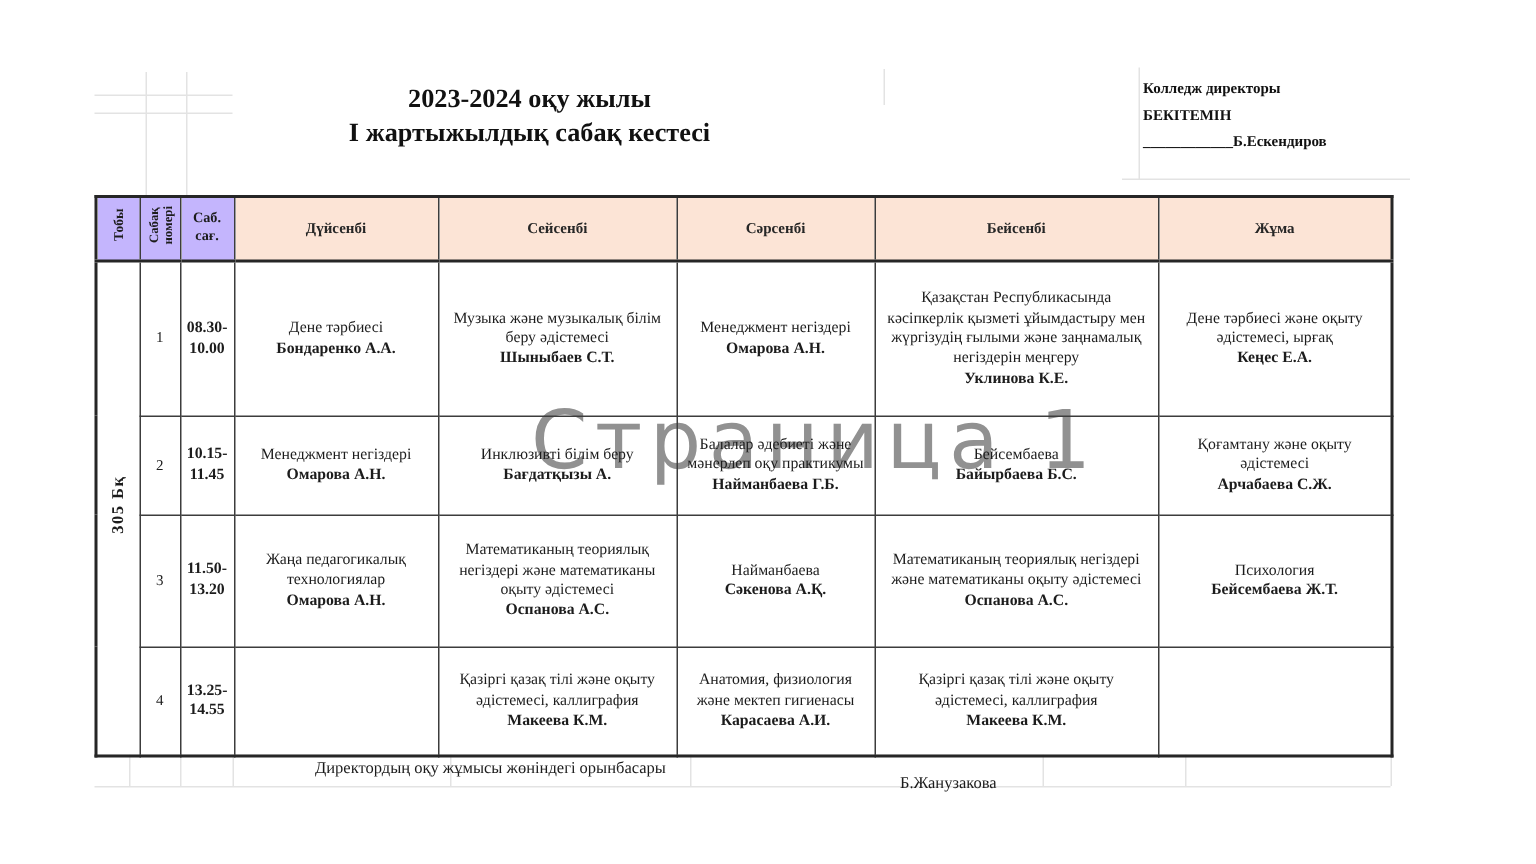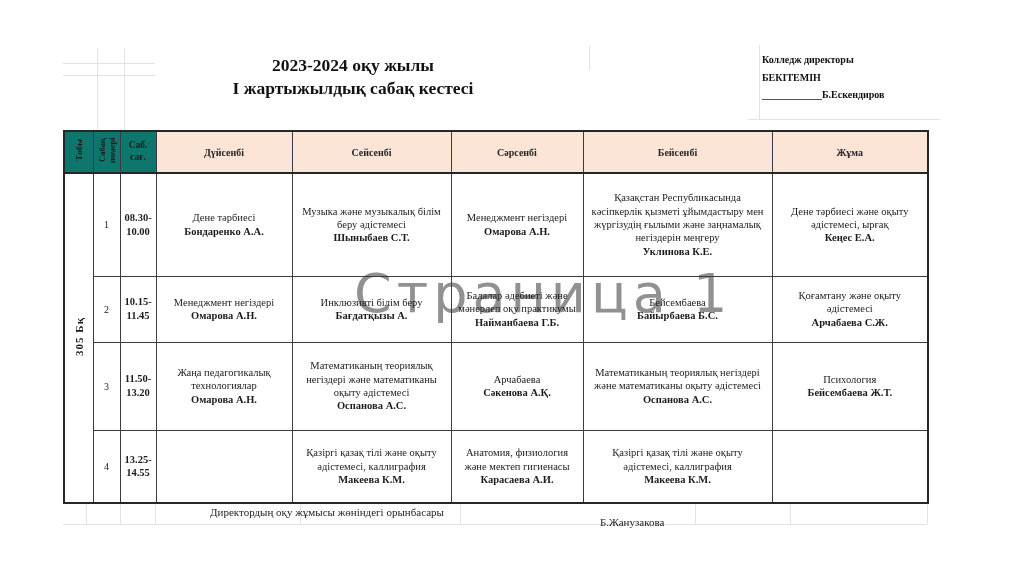--- a/index.html
+++ b/index.html
@@ -34,21 +34,21 @@
     border-collapse:collapse; table-layout:fixed; width:864px;
     background:transparent;
   }
   table.sched th, table.sched td {
     border:1px solid #3c3c3c; vertical-align:middle; text-align:center;
     padding:1px 4px; overflow:hidden;
   }
   table.sched { border:2px solid #262626; }
   tr.hdr th { border-bottom:2px solid #262626; }
   th.peach { background:#fce4d6; font-weight:bold; font-size:10px; color:#262626; }
-  th.plain { background:#0f766e; }
+  th.plain { background:#c4b5fd; }
   th.time-hdr { font-size:9.5px; font-weight:bold; line-height:1.25; }
   th.time-hdr span { display:block; }
   td.group-cell { border-right:2px solid #262626; }
   .vert {
     display:inline-block; writing-mode:vertical-rl; transform:rotate(180deg);
     font-weight:bold; white-space:normal;
   }
   .vt-group { font-size:9px; }
   .vt-lesson { font-size:8.5px; height:34px; line-height:1.15; }
   .vt-305 { font-size:11px; letter-spacing:1px; }
@@ -189,21 +189,21 @@
           </td>
       <td class="day">
             <div class="subj">Жаңа педагогикалық технологиялар</div>
             <div class="teach">Омарова А.Н.</div>
           </td>
       <td class="day">
             <div class="subj">Математиканың теориялық негіздері және математиканы оқыту әдістемесі</div>
             <div class="teach">Оспанова А.С.</div>
           </td>
       <td class="day">
-            <div class="subj">Арчабаева</div>
+            <div class="subj">Найманбаева</div>
             <div class="teach">Сәкенова А.Қ.</div>
           </td>
       <td class="day">
             <div class="subj">Математиканың теориялық негіздері және математиканы оқыту әдістемесі</div>
             <div class="teach">Оспанова А.С.</div>
           </td>
       <td class="day">
             <div class="subj">Психология</div>
             <div class="teach">Бейсембаева Ж.Т.</div>
           </td>

